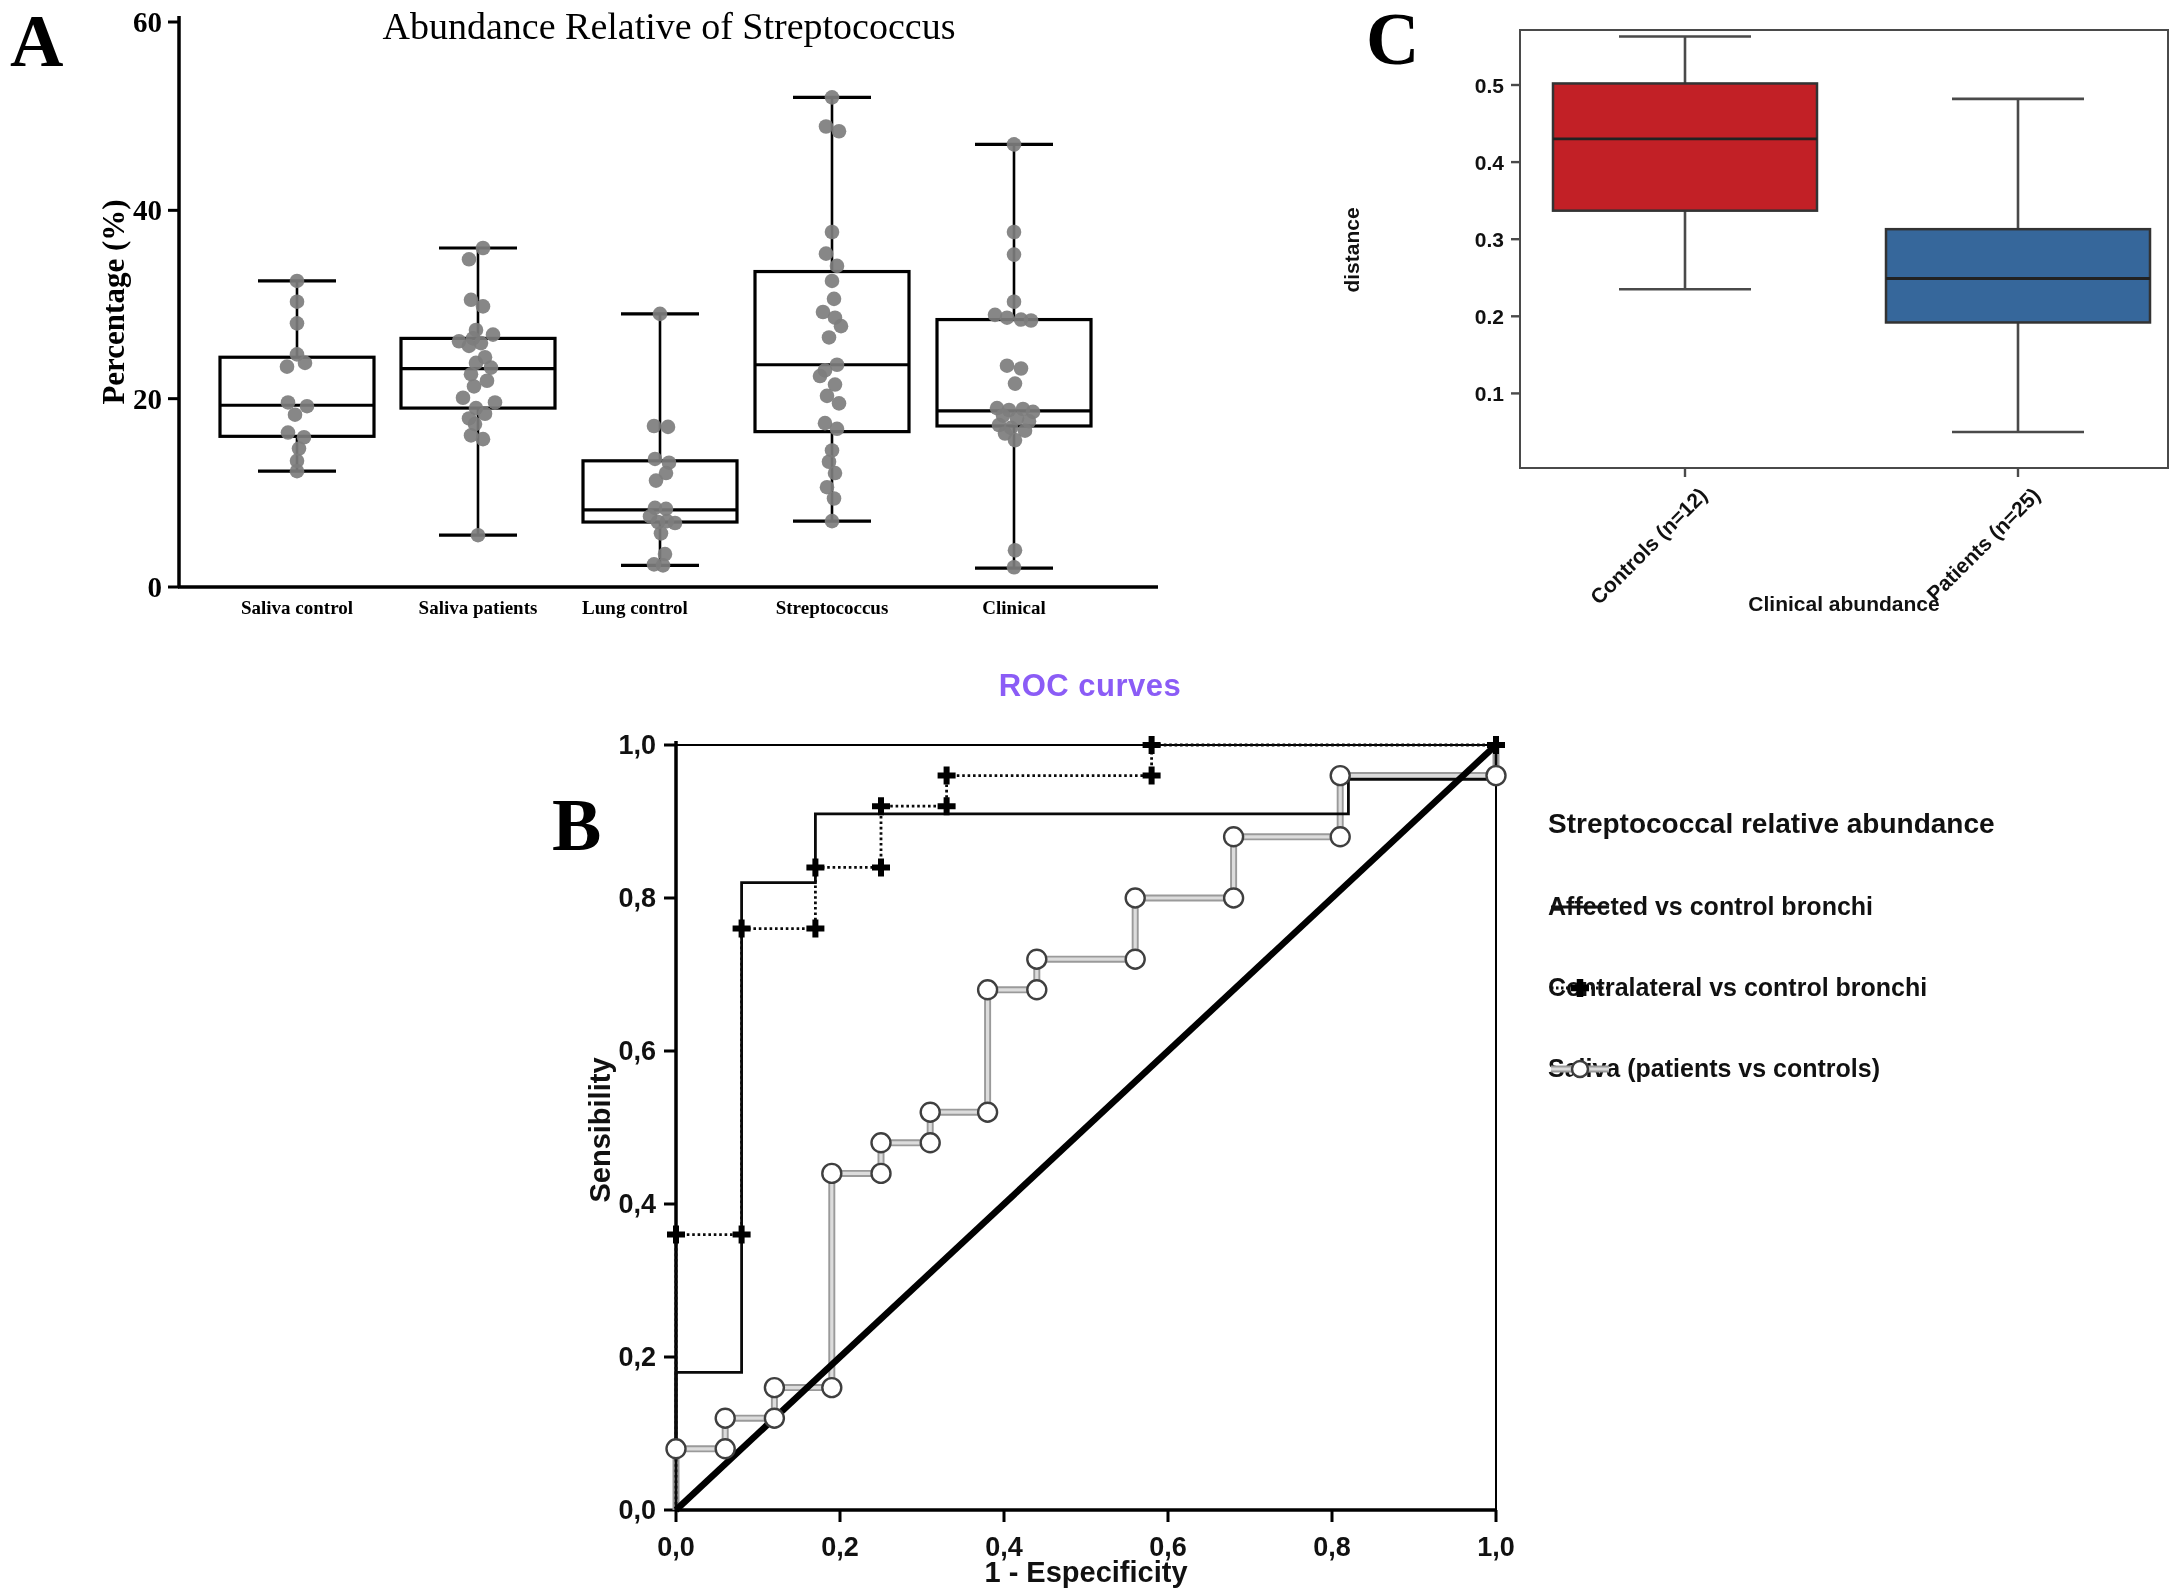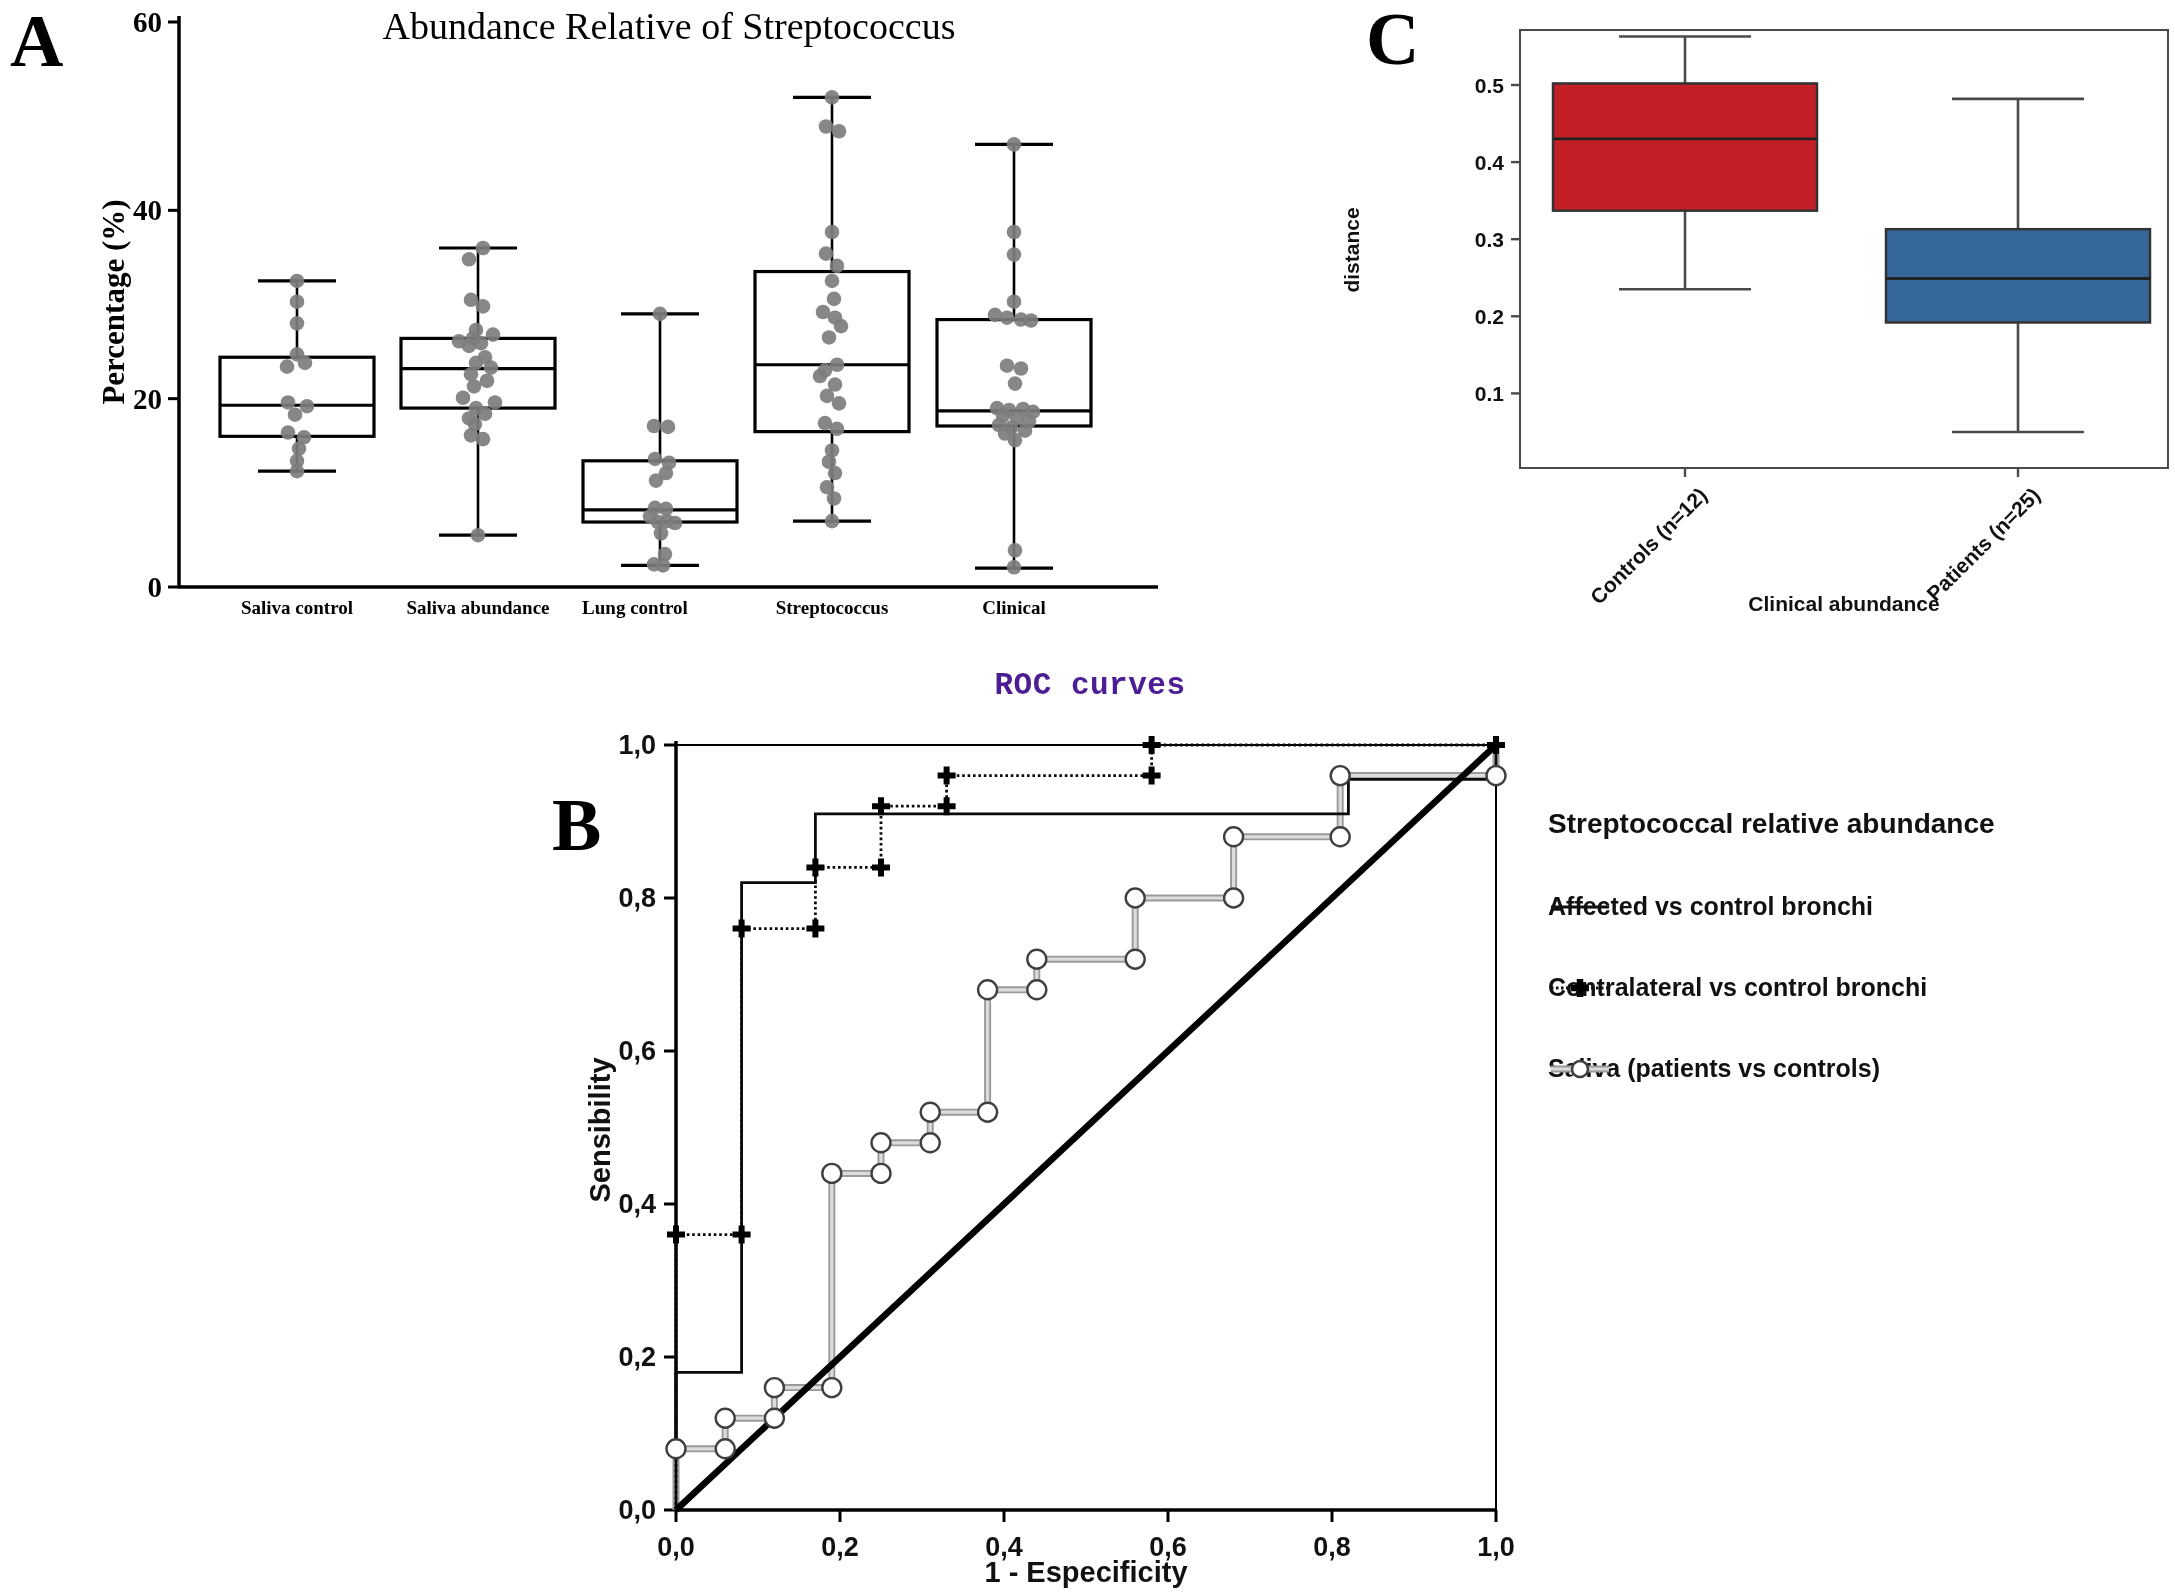--- a/index.html
+++ b/index.html
@@ -6,21 +6,21 @@
   #figure{position:relative;width:2175px;height:1596px;background:#ffffff;overflow:hidden;
           font-family:"Liberation Sans",sans-serif;}
   .abs{position:absolute;}
   .panel-label{font-family:"Liberation Serif",serif;font-weight:bold;color:#000;line-height:1;}
   .serif{font-family:"Liberation Serif",serif;}
   .vlabel{transform:translate(-50%,-50%) rotate(-90deg);white-space:nowrap;}
   .hcenter{transform:translateX(-50%);white-space:nowrap;}
   .a-title{font-family:"Liberation Serif",serif;font-size:38px;color:#000;text-align:center;}
   .a-cat{font-family:"Liberation Serif",serif;font-weight:bold;font-size:19px;color:#000;}
   .b-axis-label{font-weight:bold;font-size:29px;color:#111;}
-  .b-title{font-weight:bold;font-size:31px;color:#4c1d95;letter-spacing:0.5px;font-family:Liberation Mono, monospace;}
+  .b-title{font-weight:bold;font-size:31px;color:#8b5cf6;letter-spacing:0.5px;}
   .c-small{font-weight:bold;font-size:21px;color:#111;}
   .c-cat{position:absolute;width:260px;text-align:right;font-weight:bold;font-size:21px;color:#111;
          transform-origin:100% 0;transform:rotate(-45deg);white-space:nowrap;}
   .legend{width:640px;}
   .legend-title{font-weight:bold;font-size:28px;color:#111;}
   .legend-row{display:flex;align-items:center;gap:16px;}
   .legend-text{font-weight:600;font-size:25px;color:#111;white-space:nowrap;}
   svg{position:absolute;overflow:visible;}
 </style>
 </head>
@@ -175,21 +175,21 @@
       <circle cx="999" cy="425.0333333333333" r="7.3" fill="#7d7d7d" fill-opacity="0.92"></circle>
       <circle cx="1011" cy="427.85833333333335" r="7.3" fill="#7d7d7d" fill-opacity="0.92"></circle>
       <circle cx="1025" cy="430.68333333333334" r="7.3" fill="#7d7d7d" fill-opacity="0.92"></circle>
       <circle cx="1005" cy="433.5083333333333" r="7.3" fill="#7d7d7d" fill-opacity="0.92"></circle>
       <circle cx="1015" cy="440.1" r="7.3" fill="#7d7d7d" fill-opacity="0.92"></circle>
       <circle cx="1015" cy="550.275" r="7.3" fill="#7d7d7d" fill-opacity="0.92"></circle>
       <circle cx="1014" cy="567.225" r="7.3" fill="#7d7d7d" fill-opacity="0.92"></circle>
     </svg>
 
   <div class="abs a-cat hcenter" style="left:297px;top:597px;">Saliva control</div>
-  <div class="abs a-cat hcenter" style="left:478px;top:597px;">Saliva abundance</div>
+  <div class="abs a-cat hcenter" style="left:478px;top:597px;">Saliva patients</div>
   <div class="abs a-cat hcenter" style="left:635px;top:597px;">Lung control</div>
   <div class="abs a-cat hcenter" style="left:832px;top:597px;">Streptococcus</div>
   <div class="abs a-cat hcenter" style="left:1014px;top:597px;">Clinical</div>
 
   <div class="abs panel-label" style="left:1366px;top:2px;font-size:74px;">C</div>
 
   <svg id="svgC" style="left:1330px;top:0;" width="845" height="660" viewBox="0 0 845 660">
       <rect x="190" y="30" width="648" height="438" fill="#fff" stroke="#4a4a4a" stroke-width="2"></rect>
       <line x1="181" y1="393.4" x2="190" y2="393.4" stroke="#4a4a4a" stroke-width="2.4"></line>
       <text x="174" y="401.4" text-anchor="end" font-family="&quot;Liberation Sans&quot;,sans-serif" font-size="21" font-weight="bold" fill="#111">0.1</text>

